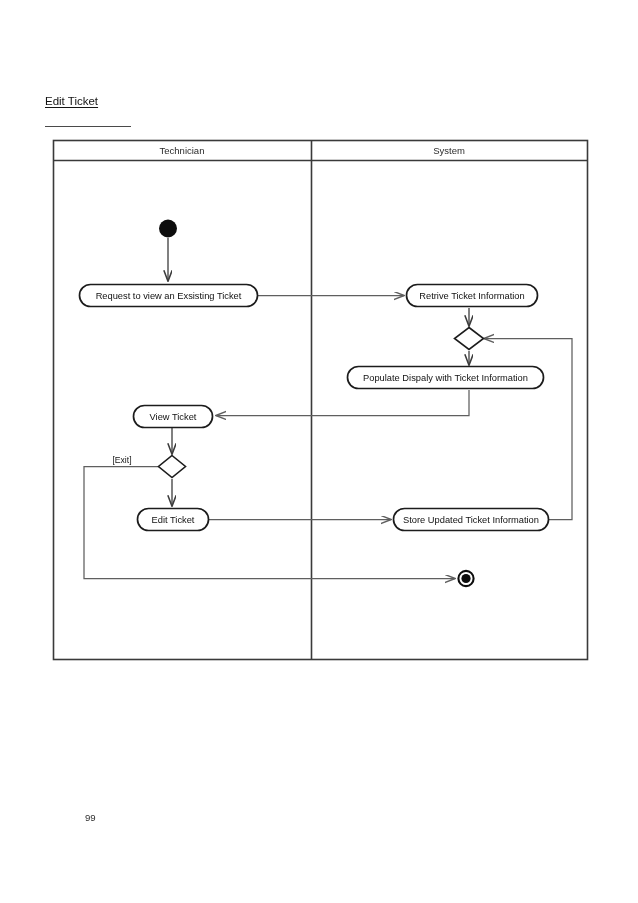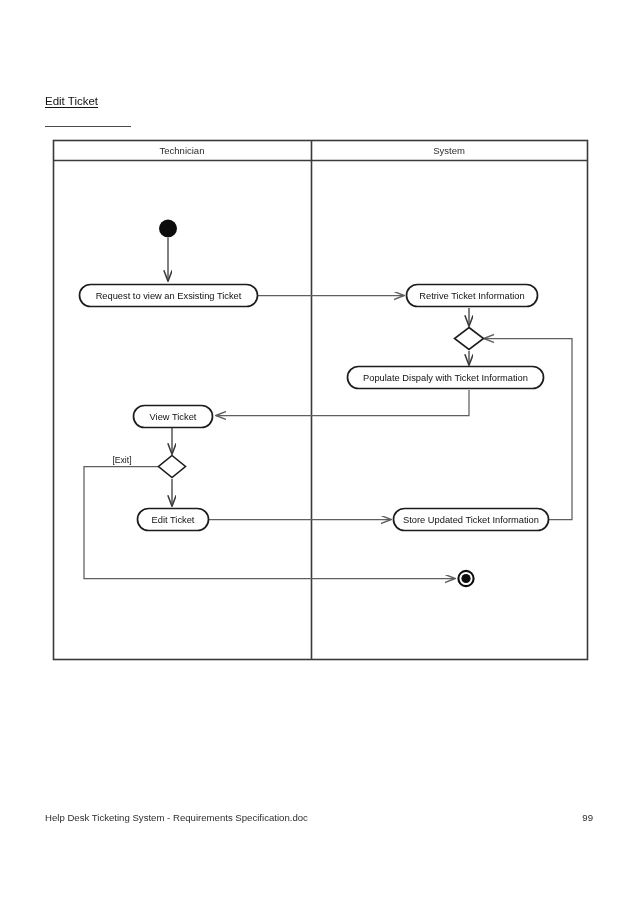--- a/index.html
+++ b/index.html
@@ -229,17 +229,16 @@
 
       <g>
         <circle class="node-ring" cx="466" cy="578.5" r="7.6"></circle>
         <circle class="node-solid" cx="466" cy="578.5" r="4.6"></circle>
       </g>
 
     </svg>
   </div>
 
   <div id="footer">
-    <span id="footer-doc">Help Desk Ticketing System - Requirements Specification.doc</span>
     <span id="footer-page">99</span>
   </div>
 
 </div>
 
 </body></html>

